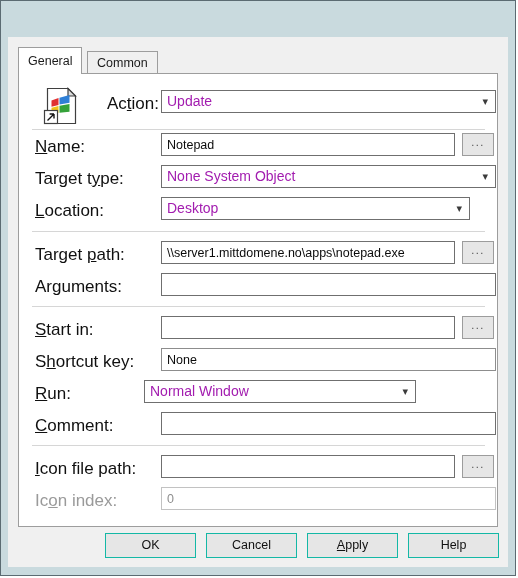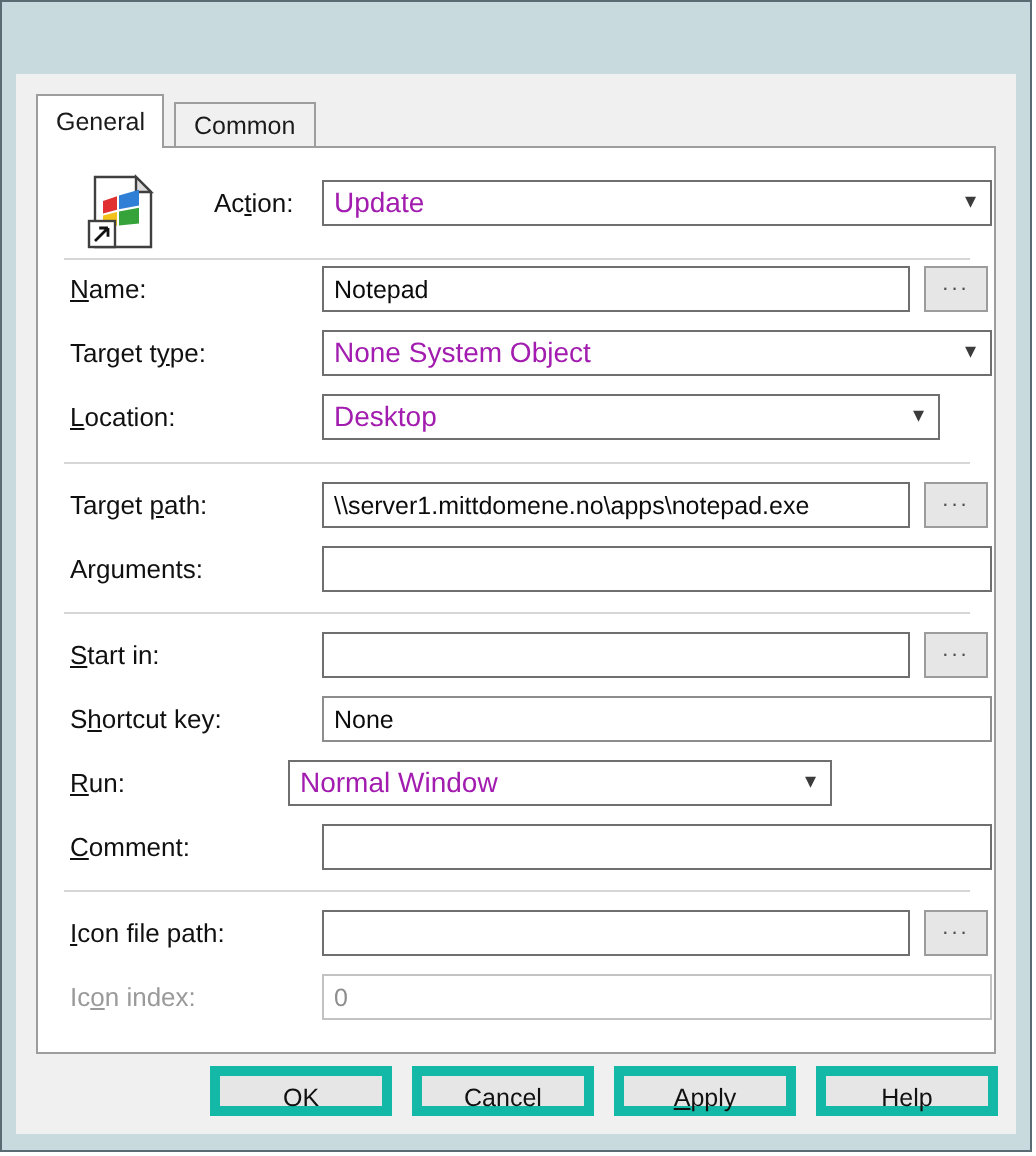--- a/index.html
+++ b/index.html
@@ -119,21 +119,21 @@
   
   #shortcut-icon {
     position: absolute;
     left: 22px; top: 12px;
     width: 40px; height: 42px;
   }
 
   
   .label {
     position: absolute;
-    font-size: 13px;
+    font-size: 17px;
     color: #101010;
     white-space: nowrap;
   }
   .label.disabled { color: #9a9a9a; }
   .label u { text-decoration: underline; }
 
   .field {
     position: absolute;
     box-sizing: border-box;
     border: 1px solid #6f6f6f;
@@ -185,21 +185,21 @@
     text-align: center;
     line-height: 17px;
   }
 
   
   .dlgbtn {
     position: absolute;
     top: 496px;
     width: 91px; height: 25px;
     box-sizing: border-box;
-    border: 5px solid #14b8a6;
+    border: 1px solid #14b8a6;
     background: #e6e6e6;
     font-family: "Liberation Sans", sans-serif;
     font-size: 12.5px;
     color: #111;
     cursor: pointer;
     text-align: center;
     line-height: 23px;
   }
   .dlgbtn u { text-decoration: underline; }
 </style>

